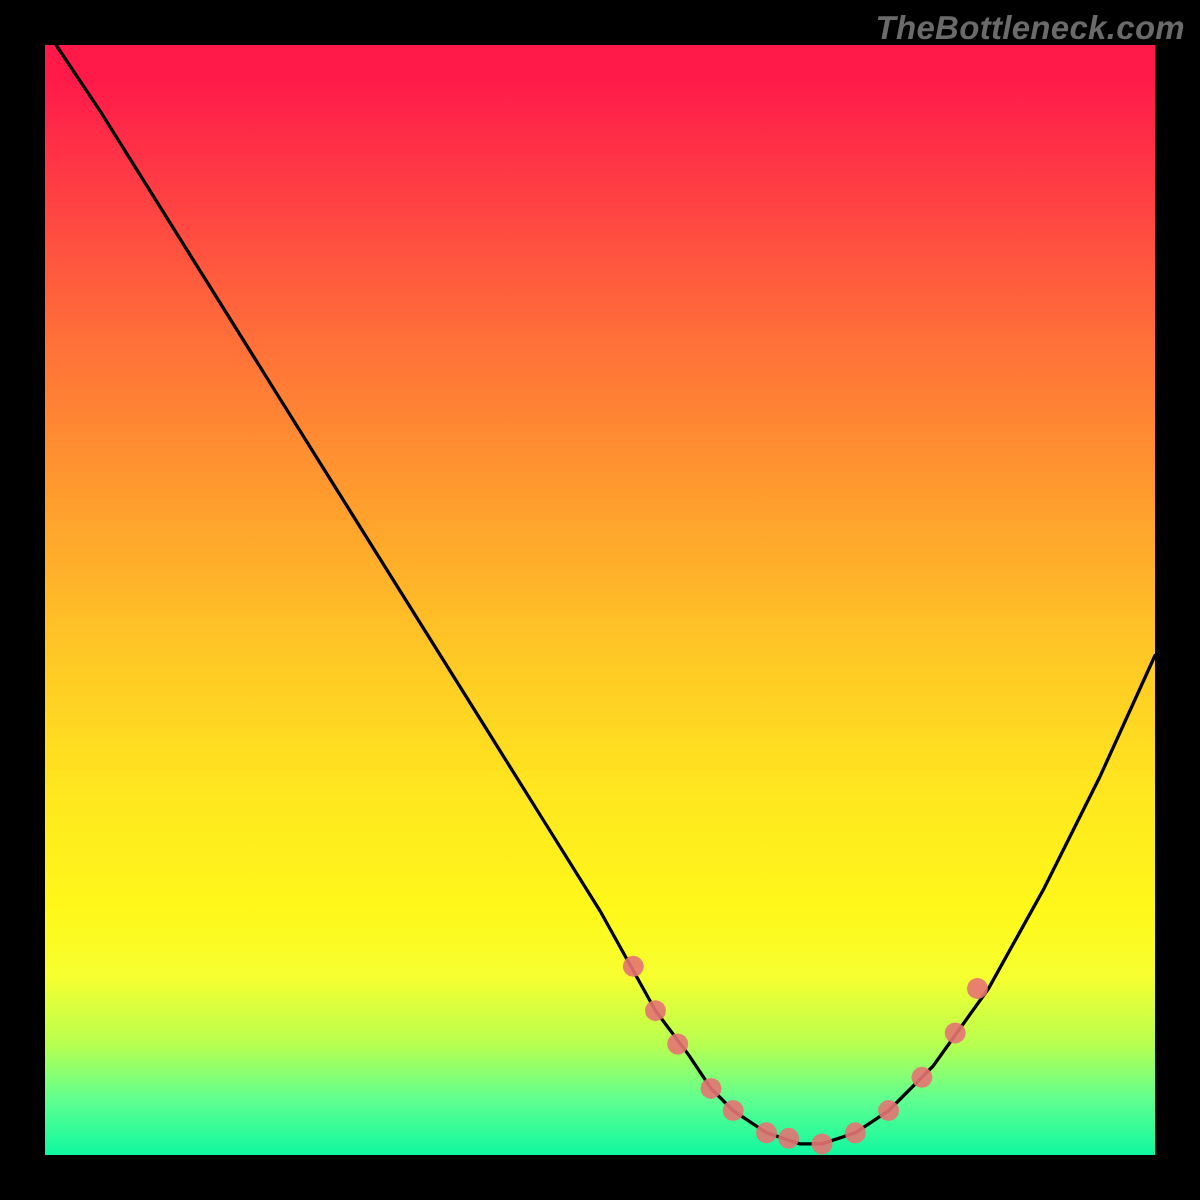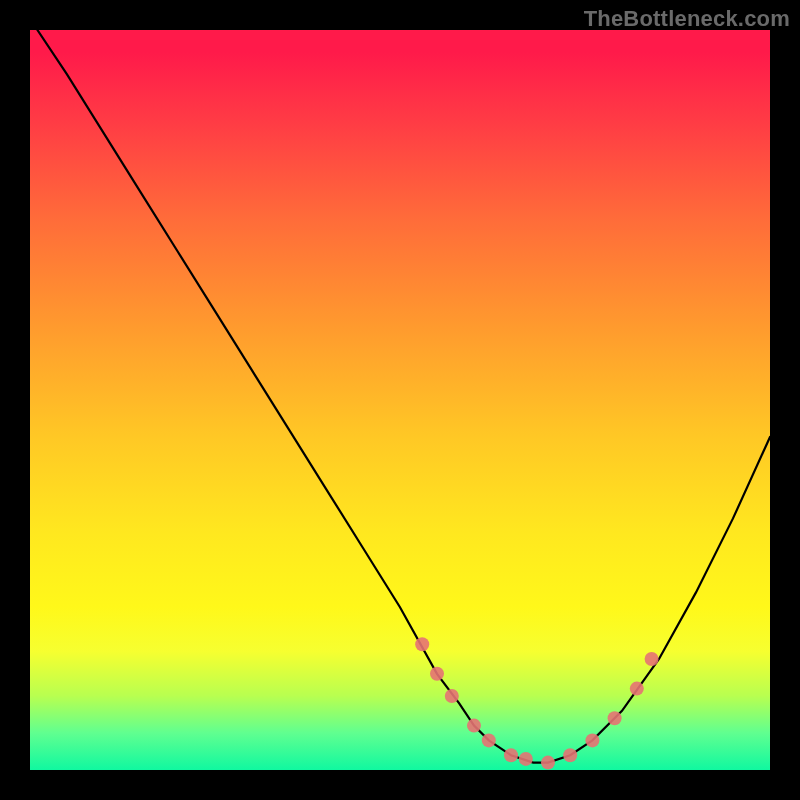--- a/index.html
+++ b/index.html
@@ -32,20 +32,21 @@
   }
   .watermark {
     position: absolute;
     top: 6px;
     right: 10px;
     font-family: Arial, Helvetica, sans-serif;
     font-size: 22px;
     font-weight: bold;
     color: #6a6a6a;
     letter-spacing: 0.2px;
+    font-style: italic;
   }
   svg.plot {
     position: absolute;
     left: 30px;
     top: 30px;
     width: 740px;
     height: 740px;
   }
   .curve {
     fill: none;

